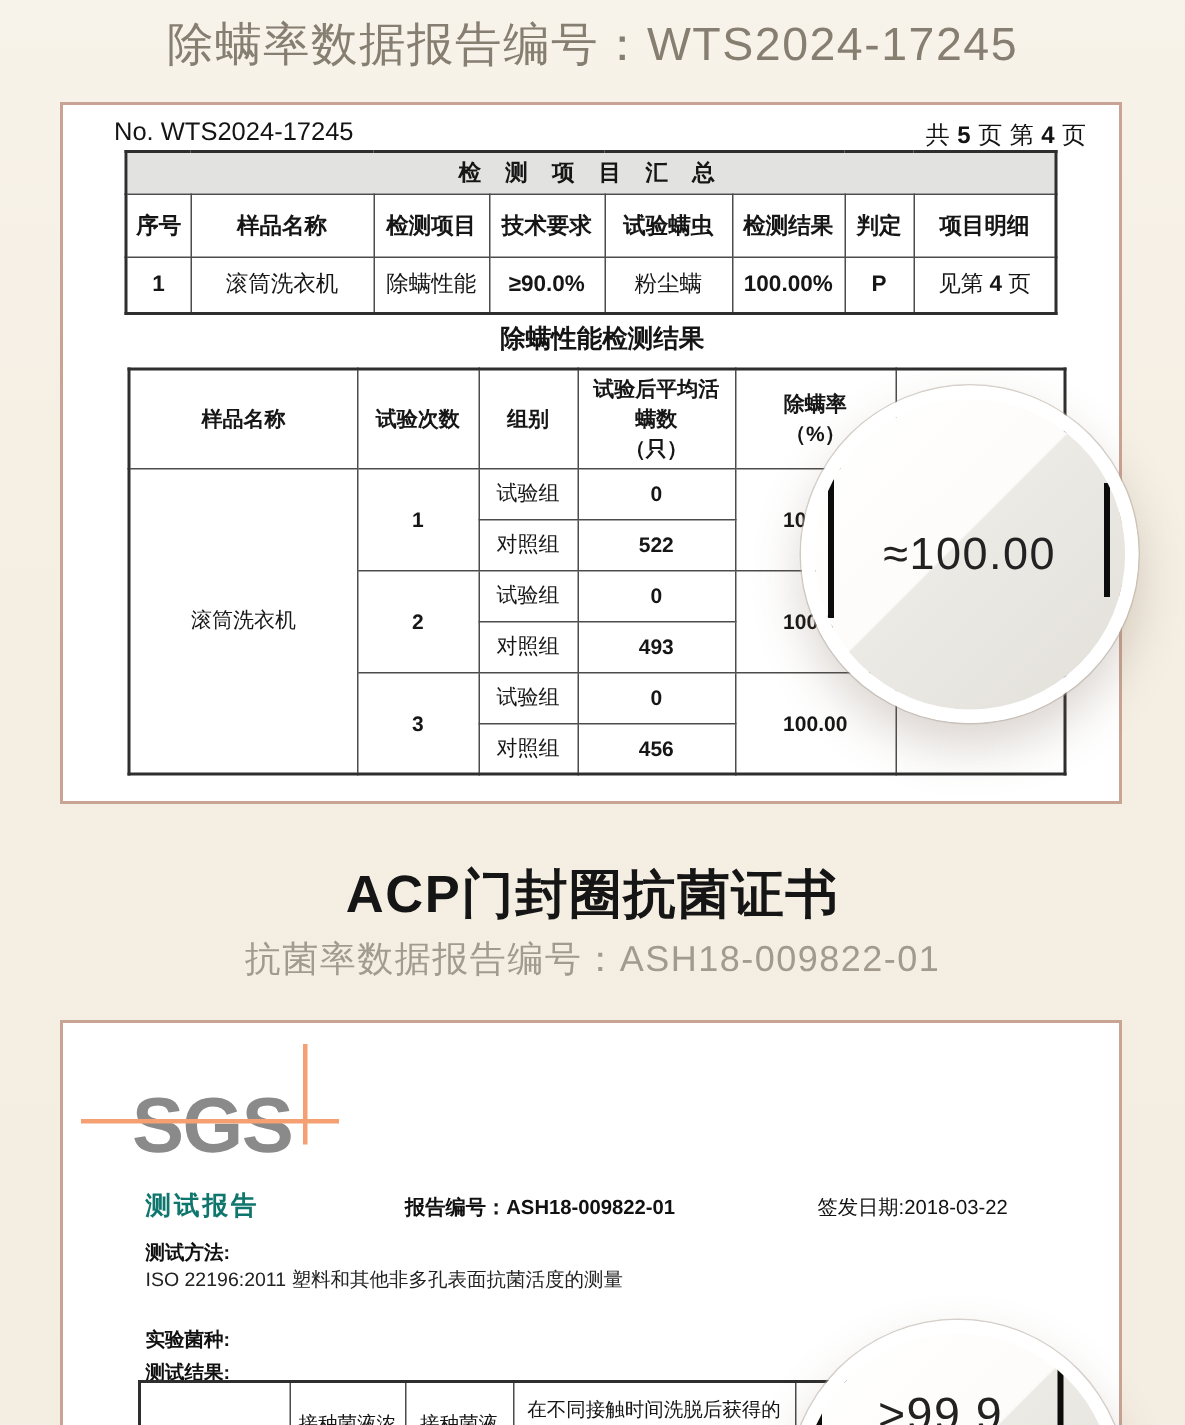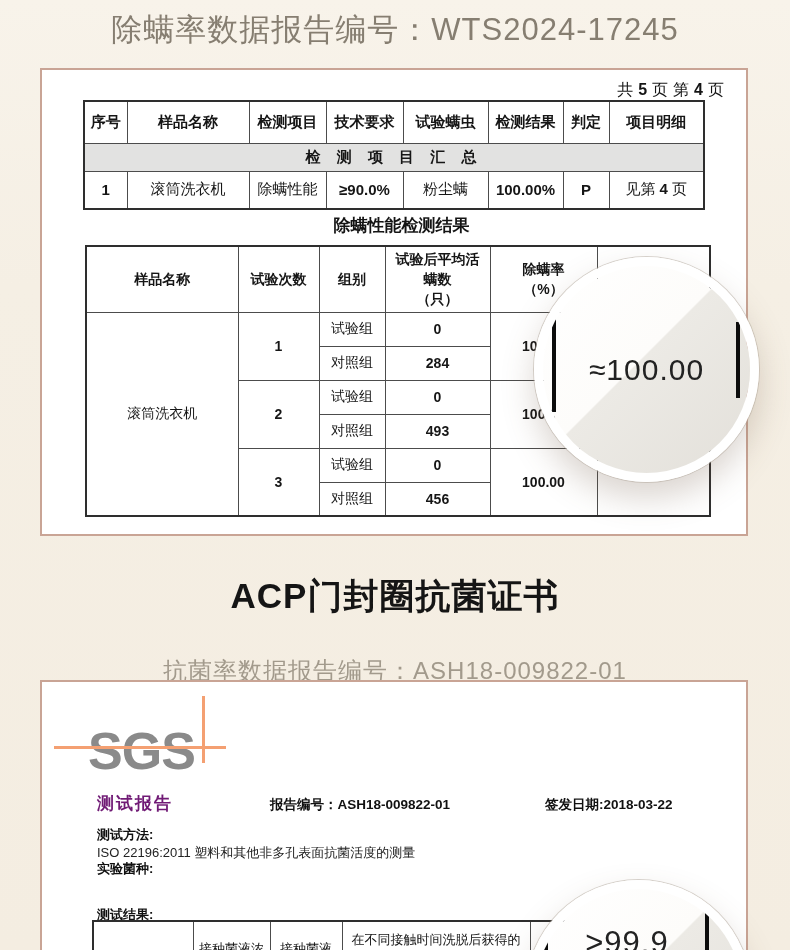--- a/index.html
+++ b/index.html
@@ -96,85 +96,86 @@
   .mag2 .bar-r { left: 170px; top: 8px; height: 199px; }
 
   
   .sec-title {
     position: absolute; top: 573px; left: 0; width: 100%;
     text-align: center; font-size: 35px; font-weight: bold; color: #151515;
     letter-spacing: 1px;
   }
   .sec-sub {
     position: absolute; top: 623px; left: 0; width: 100%;
-    text-align: center; font-size: 24px; color: #a29a8c; letter-spacing: 1px; margin-top: 32px;
+    text-align: center; font-size: 24px; color: #a29a8c; letter-spacing: 1px;
   }
 
   
   .sgs-logo {
     position: absolute; left: 46px; top: 16px;
     font-size: 52px; font-weight: bold; color: #8a8a8a; letter-spacing: -1px;
     line-height: 1.0;
     margin-top: 27px;
   }
   .sgs-vline { position: absolute; left: 160px; top: 14px; width: 3px; height: 67px; background: #f4a072; }
   .sgs-hline { position: absolute; left: 12px; top: 64px; width: 172px; height: 3px; background: #f4a072; }
 
-  .d2-title { position: absolute; left: 55px; top: 110px; font-size: 17px; font-weight: bold; color: #701a75; letter-spacing: 2px; }
+  .d2-title { position: absolute; left: 55px; top: 110px; font-size: 17px; font-weight: bold; color: #0f766e; letter-spacing: 2px; }
   .d2-repno { position: absolute; left: 228px; top: 114px; font-size: 13.5px; font-weight: bold; color: #111; }
-  .d2-date  { position: absolute; left: 503px; top: 114px; font-size: 13.5px; font-weight: bold; color: #111; }
+  .d2-date  { position: absolute; left: 503px; top: 114px; font-size: 13.5px; font-weight: normal; color: #111; }
 
   .d2-label { position: absolute; left: 55px; font-size: 13px; font-weight: bold; color: #111; }
   .d2-text  { position: absolute; left: 55px; font-size: 13px; color: #222; }
   .d2-method-label { top: 144px; }
   .d2-method       { top: 162px; }
-  .d2-strain-label { top: 178px; }
+  .d2-strain-label { top: 202px; }
   .d2-strain       { top: 208px; }
   .d2-result-label { top: 224px; }
 
   .t3 { position: absolute; left: 50px; top: 238px; width: 611px; font-size: 13px; color: #161616; }
   .t3 th { height: 76px; font-weight: normal; white-space: pre-line; line-height: 1.45; }
 </style>
 </head>
 <body>
 
 <div class="page">
 
   <div class="top-caption">除螨率数据报告编号：WTS2024-17245</div>
 
   <section class="doc doc1">
 
+    <div class="report-no">No. WTS2024-17245</div>
 
     <div class="page-info"><span>共</span><span class="pnum">5</span><span>页</span><span>第</span><span class="pnum">4</span><span>页</span></div>
 
     <table class="t1 bordered">
       <colgroup>
         <col style="width:43px">
           <col style="width:122px">
           <col style="width:77px">
           <col style="width:77px">
         <col style="width:85px">
           <col style="width:75px">
           <col style="width:46px">
           <col style="width:95px">
       </colgroup>
       <tbody>
           <tr>
+            <td class="t1-title" colspan="8">检 测 项 目 汇 总</td>
+          </tr>
+      <tr>
         <th>序号</th>
         <th>样品名称</th>
         <th>检测项目</th>
         <th>技术要求</th>
         <th>试验螨虫</th>
         <th>检测结果</th>
         <th>判定</th>
         <th>项目明细</th>
       </tr>
-      <tr>
-            <td class="t1-title" colspan="8">检 测 项 目 汇 总</td>
-          </tr>
       <tr>
         <td class="num">1</td>
         <td>滚筒洗衣机</td>
         <td>除螨性能</td>
         <td class="num">≥90.0%</td>
         <td>粉尘螨</td>
         <td class="num">100.00%</td>
         <td class="num">P</td>
         <td><span>见第</span> <span class="num">4</span> <span>页</span></td>
       </tr>
@@ -207,21 +208,21 @@
       <tr>
         <td rowspan="6">滚筒洗衣机</td>
         <td rowspan="2" class="num">1</td>
         <td>试验组</td>
         <td class="num">0</td>
         <td rowspan="2" class="num">100.00</td>
         <td rowspan="2"></td>
       </tr>
       <tr>
         <td>对照组</td>
-        <td class="num">284</td>
+        <td class="num">522</td>
       </tr>
       <tr>
         <td rowspan="2" class="num">2</td>
         <td>试验组</td>
         <td class="num">0</td>
         <td rowspan="2" class="num">100.00</td>
         <td rowspan="2"></td>
       </tr>
       <tr>
         <td>对照组</td>

